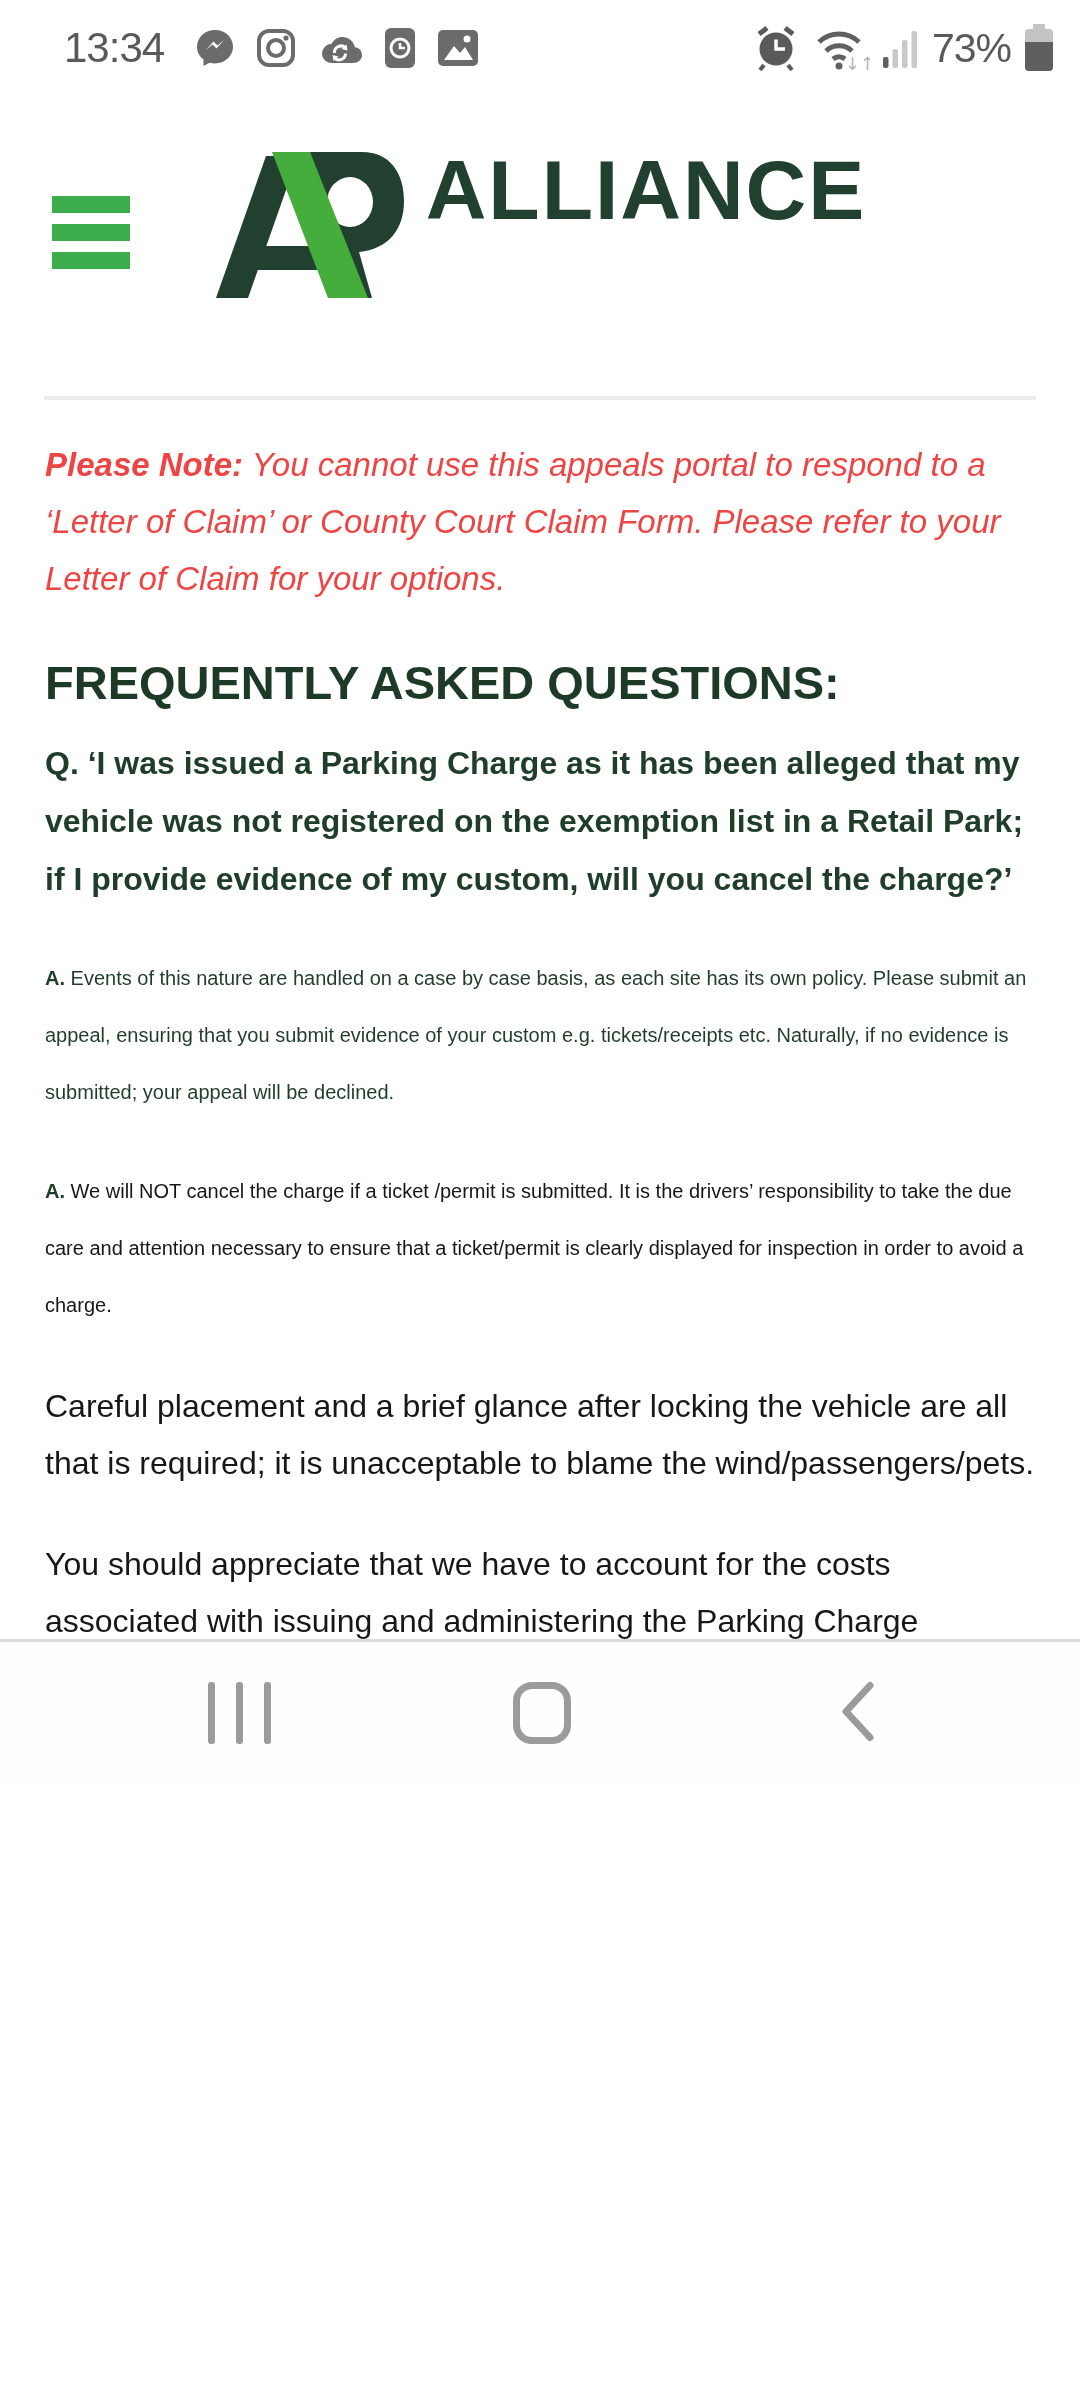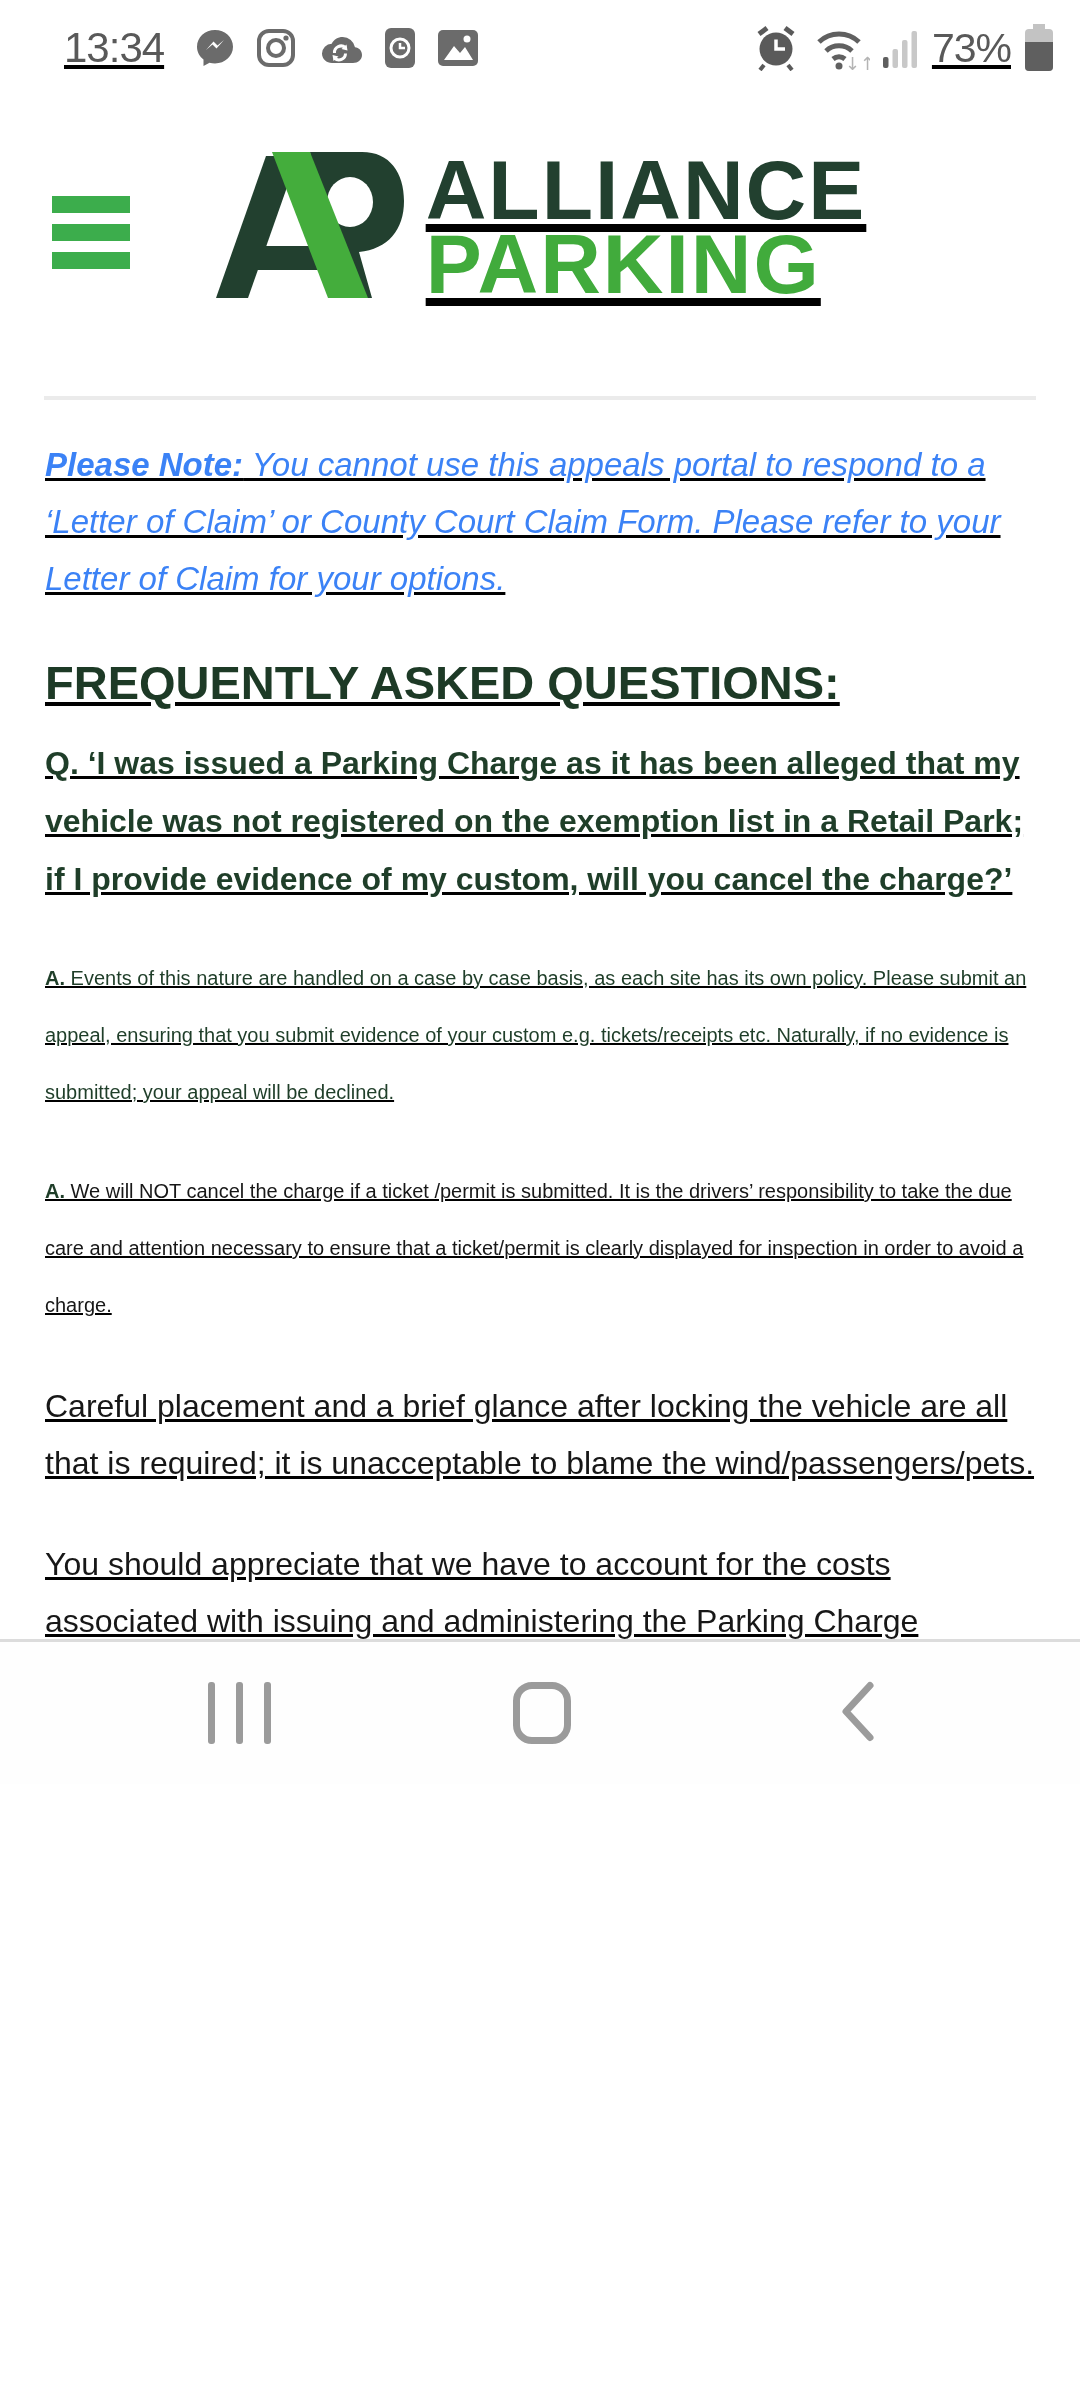--- a/index.html
+++ b/index.html
@@ -1,19 +1,19 @@
 <!DOCTYPE html>
 <html><head>
 <meta charset="utf-8">
 <style>
   * { margin:0; padding:0; box-sizing:border-box; }
   html,body { background:#fff; }
   .screen{
     position:relative; width:1080px; height:1784px; background:#ffffff;
-    overflow:hidden; font-family:"Liberation Sans", sans-serif;text-decoration:underline;
+    overflow:hidden; font-family:"Liberation Sans", sans-serif;
   }
   
   .status-bar{
     display:flex; justify-content:space-between; align-items:center;
     height:82px; padding:14px 26px 0 64px;
   }
   .sb-left{ display:flex; align-items:center; gap:22px; }
   .sb-time{ font-size:42px; color:#595959; letter-spacing:-1px; }
   .sb-icons{ display:flex; align-items:center; gap:19px; margin-left:8px; }
   .sb-right{ display:flex; align-items:center; gap:13px; }
@@ -28,21 +28,21 @@
   .logo{ display:flex; justify-content:center; align-items:flex-start; gap:22px; padding-top:28px; cursor:pointer; }
   .wordmark{ display:flex; flex-direction:column; margin-top:2px; }
   .wm1{ font-size:84px; font-weight:bold; line-height:72px; color:#22402f; letter-spacing:2px; }
   .wm2{ font-size:84px; font-weight:bold; line-height:76px; color:#41ab3c; letter-spacing:2px; }
   .divider{ height:4px; background:#ebebeb; margin:22px 44px 0 44px; }
   
   main{ padding:0 44px 0 45px; color:#171717; }
   .page-title{
     margin-top:100px; font-size:47px; font-weight:bold; color:#1d3a26; line-height:1;
   }
-  .note{ margin-top:36px; font-style:italic; font-size:33px; line-height:57px; color:#3b82f6; }
+  .note{ margin-top:36px; font-style:italic; font-size:33px; line-height:57px; color:#ef4444; }
   .note .pfx{ font-weight:bold; }
   .faq-heading{ margin-top:52px; font-size:47px; font-weight:bold; color:#1d3a26; line-height:1; }
   .q{ font-weight:bold; font-size:32px; line-height:58px; margin-top:28px; }
   .a{ font-size:20px; line-height:57px; margin-top:42px; }
   .a .pfx{ font-weight:bold; }
   .green{ color:#1f3e29; }
   .dark{ color:#171717; }
   .green-pfx{ color:#1f3e29; }
   .body-p{ font-size:32px; line-height:57px; margin-top:44px; color:#171717; }
   
@@ -135,21 +135,20 @@
     <div class="logo">
       <svg width="190" height="146" viewBox="0 0 190 146">
         <path fill="#22402f" d="M96 0h52c28 0 42 21 42 49c0 29-16 48-45 51l13 46h-40L96 0z"></path>
         <ellipse cx="136" cy="50" rx="23" ry="25" fill="#ffffff"></ellipse>
         <polygon fill="#22402f" points="52,4 84,4 34,146 2,146"></polygon>
         <polygon fill="#22402f" points="22,94 108,94 116,118 14,118"></polygon>
         <polygon fill="#44ad3c" points="58,0 96,0 154,146 114,146"></polygon>
       </svg>
       <div class="wordmark">
         <span class="wm1">ALLIANCE</span>
-        <span class="wm2">PARKING</span>
       </div>
     </div>
   </header>
 
   <div class="divider"></div>
 
   <main>
 
     <p class="note"><span class="pfx">Please Note:</span><span> You cannot use this appeals portal to respond to a ‘Letter of Claim’ or County Court Claim Form. Please refer to your Letter of Claim for your options.</span></p>
 

